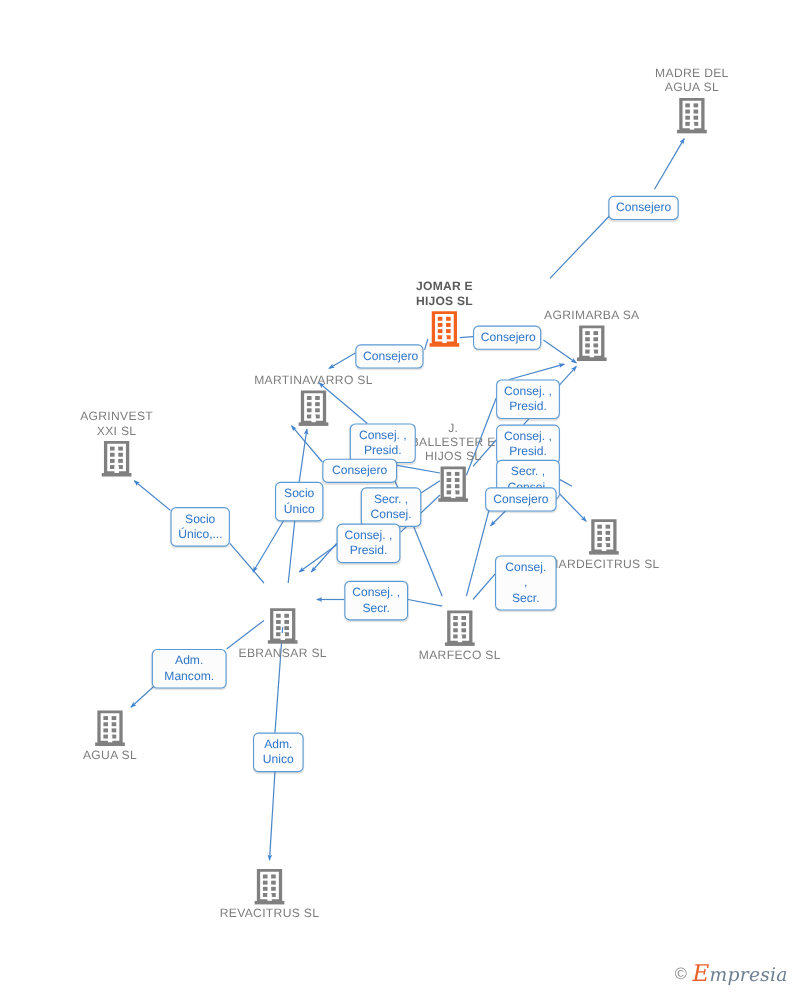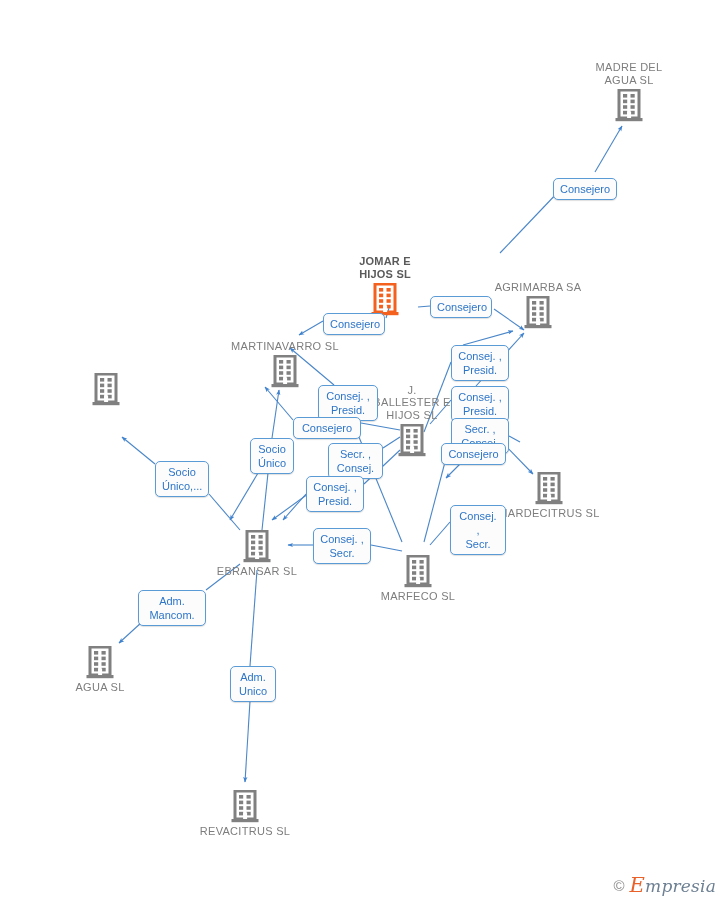--- a/index.html
+++ b/index.html
@@ -155,21 +155,21 @@
       <line x1="240" y1="564" x2="206" y2="590"></line>
       <line x1="142" y1="622" x2="119" y2="643" marker-end="url(#ah)"></line>
 
       <line x1="257" y1="570" x2="250" y2="666"></line>
       <line x1="250" y1="701" x2="245" y2="782" marker-end="url(#ah)"></line>
 
     </g>
   </svg>
 
   <div id="node-layer">
-      <div class="node focus caption-top" style="left: 385px; top: 255px;">
+      <div class="node focus caption-top" style="left: 404px; top: 255px;">
         <span class="caption">JOMAR E
 HIJOS SL</span>
         <svg viewBox="0 0 30 34" class="icon">
           <path d="M5,1 h20 v28 h-20 z" fill="none" stroke="#f4611f" stroke-width="3"></path>
           <rect x="9" y="5" width="4.2" height="3.6" fill="#f4611f"></rect>
           <rect x="16.5" y="5" width="4.2" height="3.6" fill="#f4611f"></rect>
           <rect x="9" y="10.6" width="4.2" height="3.6" fill="#f4611f"></rect>
           <rect x="16.5" y="10.6" width="4.2" height="3.6" fill="#f4611f"></rect>
           <rect x="9" y="16.2" width="4.2" height="3.6" fill="#f4611f"></rect>
           <rect x="16.5" y="16.2" width="4.2" height="3.6" fill="#f4611f"></rect>
@@ -240,20 +240,22 @@
           <rect x="16.5" y="10.6" width="4.2" height="3.6" fill="#808080"></rect>
           <rect x="9" y="16.2" width="4.2" height="3.6" fill="#808080"></rect>
           <rect x="16.5" y="16.2" width="4.2" height="3.6" fill="#808080"></rect>
           <rect x="9" y="21.799999999999997" width="4.2" height="3.6" fill="#808080"></rect>
           <rect x="16.5" y="21.799999999999997" width="4.2" height="3.6" fill="#808080"></rect>
           <rect x="13.1" y="22.5" width="4" height="6.5" fill="#ffffff"></rect>
           <rect x="1.5" y="29" width="27" height="3.2" fill="#808080"></rect>
         </svg>
       </div>
       <div class="node caption-top" style="left: 106px; top: 373px;">
+        <span class="caption">AGRINVEST
+XXI  SL</span>
         <svg viewBox="0 0 30 34" class="icon">
           <path d="M5,1 h20 v28 h-20 z" fill="none" stroke="#808080" stroke-width="3"></path>
           <rect x="9" y="5" width="4.2" height="3.6" fill="#808080"></rect>
           <rect x="16.5" y="5" width="4.2" height="3.6" fill="#808080"></rect>
           <rect x="9" y="10.6" width="4.2" height="3.6" fill="#808080"></rect>
           <rect x="16.5" y="10.6" width="4.2" height="3.6" fill="#808080"></rect>
           <rect x="9" y="16.2" width="4.2" height="3.6" fill="#808080"></rect>
           <rect x="16.5" y="16.2" width="4.2" height="3.6" fill="#808080"></rect>
           <rect x="9" y="21.799999999999997" width="4.2" height="3.6" fill="#808080"></rect>
           <rect x="16.5" y="21.799999999999997" width="4.2" height="3.6" fill="#808080"></rect>
@@ -270,21 +272,21 @@
           <rect x="16.5" y="10.6" width="4.2" height="3.6" fill="#808080"></rect>
           <rect x="9" y="16.2" width="4.2" height="3.6" fill="#808080"></rect>
           <rect x="16.5" y="16.2" width="4.2" height="3.6" fill="#808080"></rect>
           <rect x="9" y="21.799999999999997" width="4.2" height="3.6" fill="#808080"></rect>
           <rect x="16.5" y="21.799999999999997" width="4.2" height="3.6" fill="#808080"></rect>
           <rect x="13.1" y="22.5" width="4" height="6.5" fill="#ffffff"></rect>
           <rect x="1.5" y="29" width="27" height="3.2" fill="#808080"></rect>
         </svg>
         <span class="caption">MARDECITRUS SL</span>
       </div>
-      <div class="node" style="left: 257px; top: 530px;">
+      <div class="node" style="left: 257px; top: 553px;">
         <svg viewBox="0 0 30 34" class="icon">
           <path d="M5,1 h20 v28 h-20 z" fill="none" stroke="#808080" stroke-width="3"></path>
           <rect x="9" y="5" width="4.2" height="3.6" fill="#808080"></rect>
           <rect x="16.5" y="5" width="4.2" height="3.6" fill="#808080"></rect>
           <rect x="9" y="10.6" width="4.2" height="3.6" fill="#808080"></rect>
           <rect x="16.5" y="10.6" width="4.2" height="3.6" fill="#808080"></rect>
           <rect x="9" y="16.2" width="4.2" height="3.6" fill="#808080"></rect>
           <rect x="16.5" y="16.2" width="4.2" height="3.6" fill="#808080"></rect>
           <rect x="9" y="21.799999999999997" width="4.2" height="3.6" fill="#808080"></rect>
           <rect x="16.5" y="21.799999999999997" width="4.2" height="3.6" fill="#808080"></rect>

